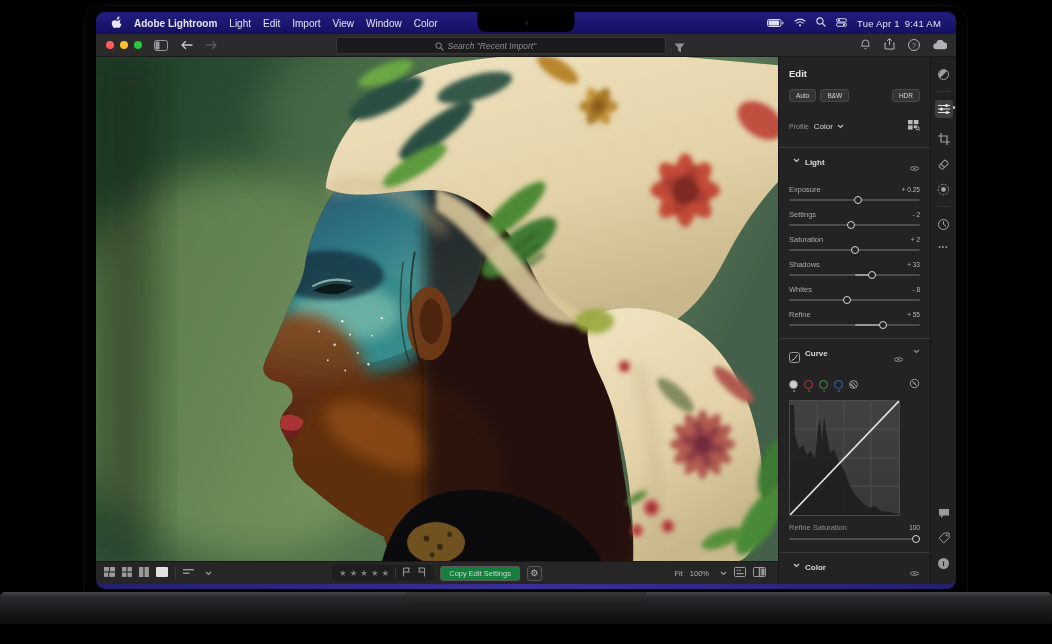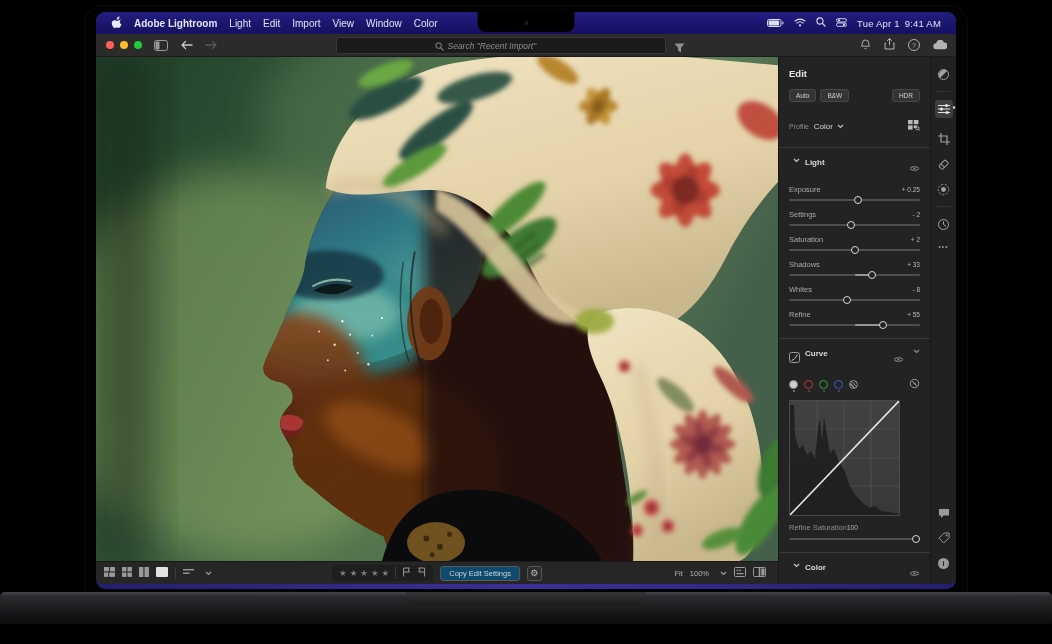--- a/index.html
+++ b/index.html
@@ -53,21 +53,21 @@
   .photo svg{position:absolute;inset:0;width:100%;height:100%;}
   
   .bottombar{height:22px;flex:0 0 22px;background:#262626;border-top:1px solid #191919;
         display:flex;align-items:center;padding:0 8px;position:relative;color:#a8a8a8;font-size:7.5px;}
   .bb-left{display:flex;align-items:center;gap:7px;}
   .bb-sep{width:1px;height:12px;background:#3c3c3c;}
   .bb-center{position:absolute;left:50%;top:50%;transform:translate(-50%,-50%);display:flex;align-items:center;gap:7px;}
   .rate-box{background:#1e1e1e;border-radius:3px;height:16px;display:flex;align-items:center;gap:6px;padding:0 7px;}
   .stars{display:flex;gap:3px;}
   .star{color:#7d7d7d;font-size:8.5px;line-height:1;}
-  .copy-btn{border:1px solid #5a5a5a;background:#0c4a6e;border-radius:3px;color:#d4d4d4;
+  .copy-btn{border:1px solid #5a5a5a;background:#15803d;border-radius:3px;color:#d4d4d4;
         font-size:7.5px;padding:2px 8px;height:15px;box-sizing:border-box;display:flex;align-items:center;}
   .gear-btn{border:1px solid #5a5a5a;background:#2c2c2c;border-radius:3px;width:15px;height:15px;
         box-sizing:border-box;display:flex;align-items:center;justify-content:center;color:#bdbdbd;font-size:9px;}
   .bb-right{margin-left:auto;display:flex;align-items:center;gap:7px;padding-right:4px;color:#b2b2b2;}
   
   .panel{width:131px;flex:0 0 131px;background:#232323;border-left:1px solid #171717;
         padding:0 10px;color:#c8c8c8;overflow:hidden;box-sizing:content-box;}
   .p-title{margin-top:11px;font-size:9.5px;font-weight:bold;color:#e6e6e6;}
   .btn-row{margin-top:10px;display:flex;gap:4px;}
   .pbtn{background:#343434;border:1px solid #474747;border-radius:3px;font-size:6.5px;
@@ -92,21 +92,21 @@
   .chan-row{margin-top:8px;display:flex;align-items:center;gap:6px;}
   .chan{width:9px;height:9px;border-radius:50%;box-sizing:border-box;position:relative;}
   .chan .dot{position:absolute;left:50%;bottom:-4px;transform:translateX(-50%);width:2px;height:2px;border-radius:50%;background:#8a8a8a;}
   .c-white{background:#cfcfcf;border:1px solid #8a8a8a;}
   .c-red{border:1.5px solid #c23a3a;}
   .c-green{border:1.5px solid #3a9e3a;}
   .c-blue{border:1.5px solid #3a64c8;}
   .c-hatch{border:1px solid #8a8a8a;background:repeating-linear-gradient(45deg,#888 0 1px,#2e2e2e 1px 2.6px);}
   .curve-graph{margin-top:7px;width:111px;height:116px;border:1px solid #4a4a4a;box-sizing:border-box;
         background:linear-gradient(#414141,#383838);}
-  .refine-row{margin-top:7px;display:flex;justify-content:flex-start;align-items:baseline;}
+  .refine-row{margin-top:7px;display:flex;justify-content:space-between;align-items:baseline;}
   
   .strip{width:25px;flex:0 0 25px;background:#212121;border-left:1px solid #171717;display:flex;
         flex-direction:column;align-items:center;padding:8px 0 12px;position:relative;}
   .strip-sep{width:15px;height:1px;background:#333;margin:8px 0;}
   .tool{width:18px;height:18px;display:flex;align-items:center;justify-content:center;margin-top:7px;}
   .tool.first{margin-top:0;}
   .tool.sel{background:#3e3e3e;border-radius:3px;}
   .sel-dot{position:absolute;right:1px;top:49px;width:2.5px;height:2.5px;border-radius:50%;background:#cfcfcf;}
   .more-txt{color:#9a9a9a;font-size:6.5px;letter-spacing:1px;margin-top:10px;}
   .strip-spacer{flex:1;}

